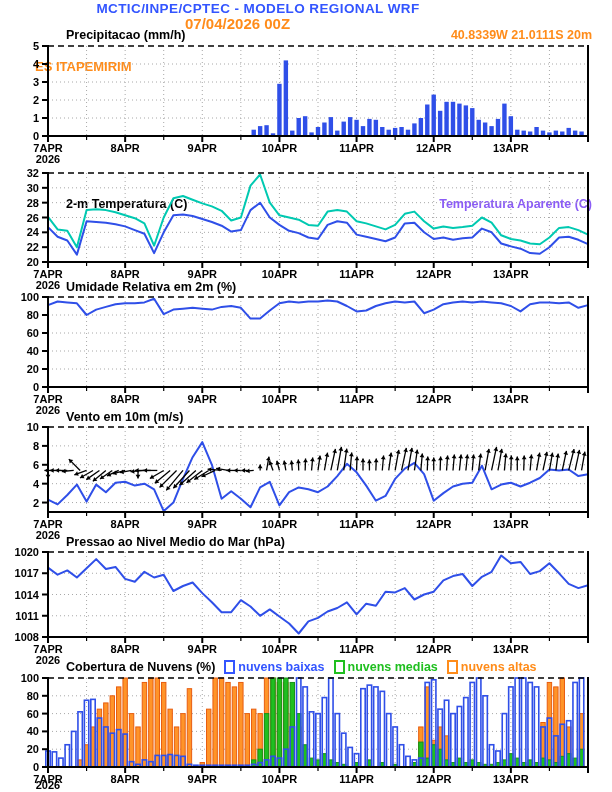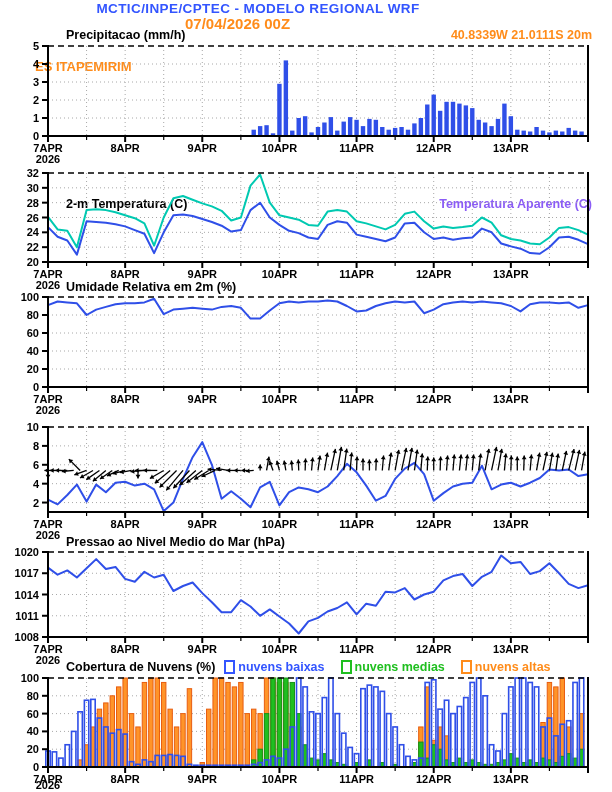--- a/index.html
+++ b/index.html
@@ -5,21 +5,21 @@
   html,body{margin:0;padding:0;background:#fff;}
   .page{position:relative;width:612px;height:792px;background:#fff;overflow:hidden;
         font-family:"Liberation Sans",sans-serif;}
   .hline{position:absolute;white-space:nowrap;font-weight:bold;}
   .h1{top:1px;left:0;width:516px;text-align:center;font-size:13.5px;letter-spacing:.4px;}
   .h2a{top:15px;left:35px;font-size:13px;margin-top:44px;}
   .h2b{top:15px;left:185px;font-size:15px;}
   .trow{position:absolute;left:66px;right:20px;display:flex;justify-content:space-between;
         align-items:center;font-size:12.5px;font-weight:bold;white-space:nowrap;}
   .trow .tl{color:#000;}
-  .legendwrap{display:flex;gap:16px;align-items:center;}
+  .legendwrap{display:flex;gap:9px;align-items:center;}
   .litem{display:flex;align-items:center;gap:3px;font-weight:bold;}
   .lbox{display:inline-block;width:7px;height:10px;border:2px solid #000;background:#fff;}
   svg text.tick{font-family:"Liberation Sans",sans-serif;font-size:11px;font-weight:bold;fill:#000;}
   svg{position:absolute;top:0;left:0;}
 </style>
 </head>
 <body>
 
 <div class="page">
   <div class="hline h1" style="color:#3355ff;">MCTIC/INPE/CPTEC - MODELO REGIONAL WRF</div>
@@ -33,20 +33,23 @@
 
   <div class="trow" style="top:156px;margin-top:41px;">
     <span class="tl">2-m Temperatura (C)</span>
     <span style="color:#8b5cf6;">Temperatura Aparente (C)</span>
   </div>
 
   <div class="trow" style="top:280px;">
     <span class="tl">Umidade Relativa em 2m (%)</span>
   </div>
 
+  <div class="trow" style="top:410px;">
+    <span class="tl">Vento em 10m (m/s)</span>
+  </div>
 
   <div class="trow" style="top:535px;">
     <span class="tl">Pressao ao Nivel Medio do Mar (hPa)</span>
   </div>
 
   <div class="trow" style="top:660px;justify-content:flex-start;gap:9px;">
     <span class="tl">Cobertura de Nuvens (%)</span>
     <span class="legendwrap">
       <span class="litem">
         <span class="lbox" style="border-color: rgb(51, 85, 255);"></span>

